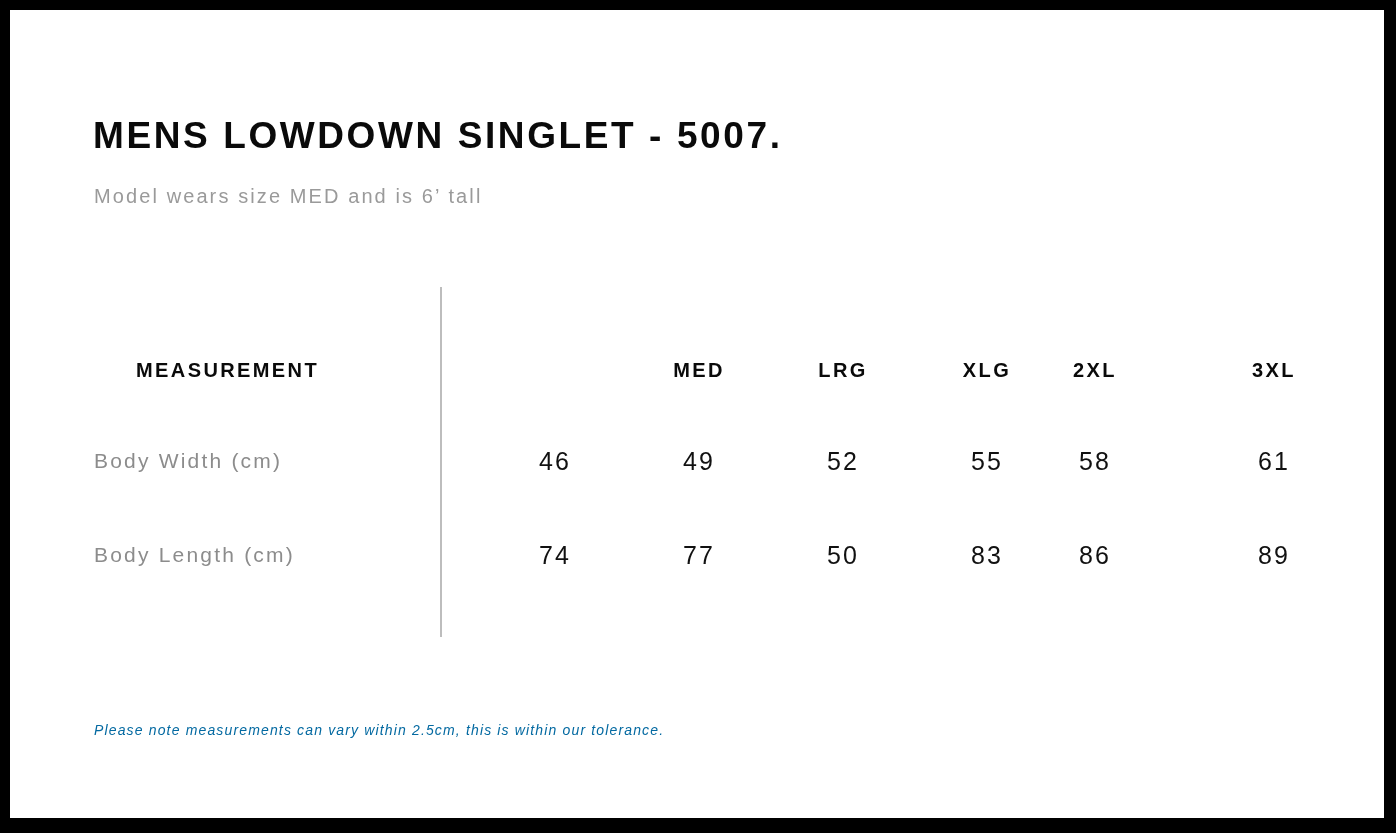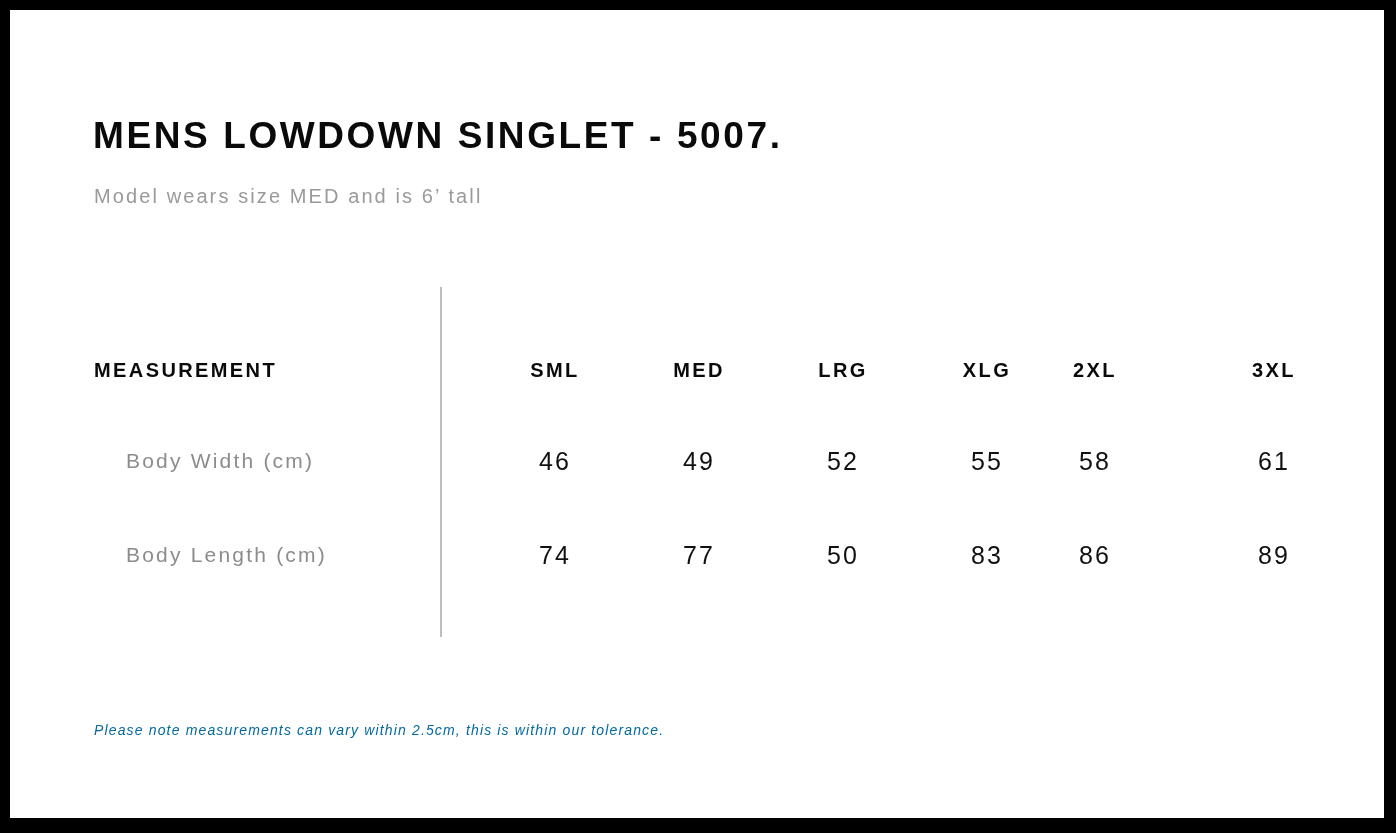--- a/index.html
+++ b/index.html
@@ -72,27 +72,27 @@
     width: 330px;
     height: 40px;
     line-height: 40px;
     white-space: nowrap;
   }
   .head-label {
     font-size: 20px;
     font-weight: bold;
     color: #0a0a0a;
     letter-spacing: 2.4px;
+    margin-left: 42px;
   }
   .body-label {
     font-size: 21px;
     font-weight: normal;
     color: #8c8c8c;
     letter-spacing: 2.2px;
-    margin-left: 32px;
   }
   .cell-val {
     position: absolute;
     width: 120px;
     height: 40px;
     line-height: 40px;
     text-align: center;
   }
   .head-val {
     font-size: 20px;
@@ -133,21 +133,20 @@
   <div class="page-title">MENS LOWDOWN SINGLET - 5007.</div>
 
   <div class="page-subtitle">Model wears size MED and is 6’ tall</div>
 
   <div class="divider"></div>
 
   <div class="table">
 
     <div class="row row-header">
       <div class="cell-label head-label">MEASUREMENT</div>
-      <div class="cell-val head-val col-0">SML</div>
       <div class="cell-val head-val col-1">MED</div>
       <div class="cell-val head-val col-2">LRG</div>
       <div class="cell-val head-val col-3">XLG</div>
       <div class="cell-val head-val col-4">2XL</div>
       <div class="cell-val head-val col-5">3XL</div>
     </div>
 
     <div class="row row-0">
       <div class="cell-label body-label">Body Width (cm)</div>
       <div class="cell-val body-val col-0">46</div>

